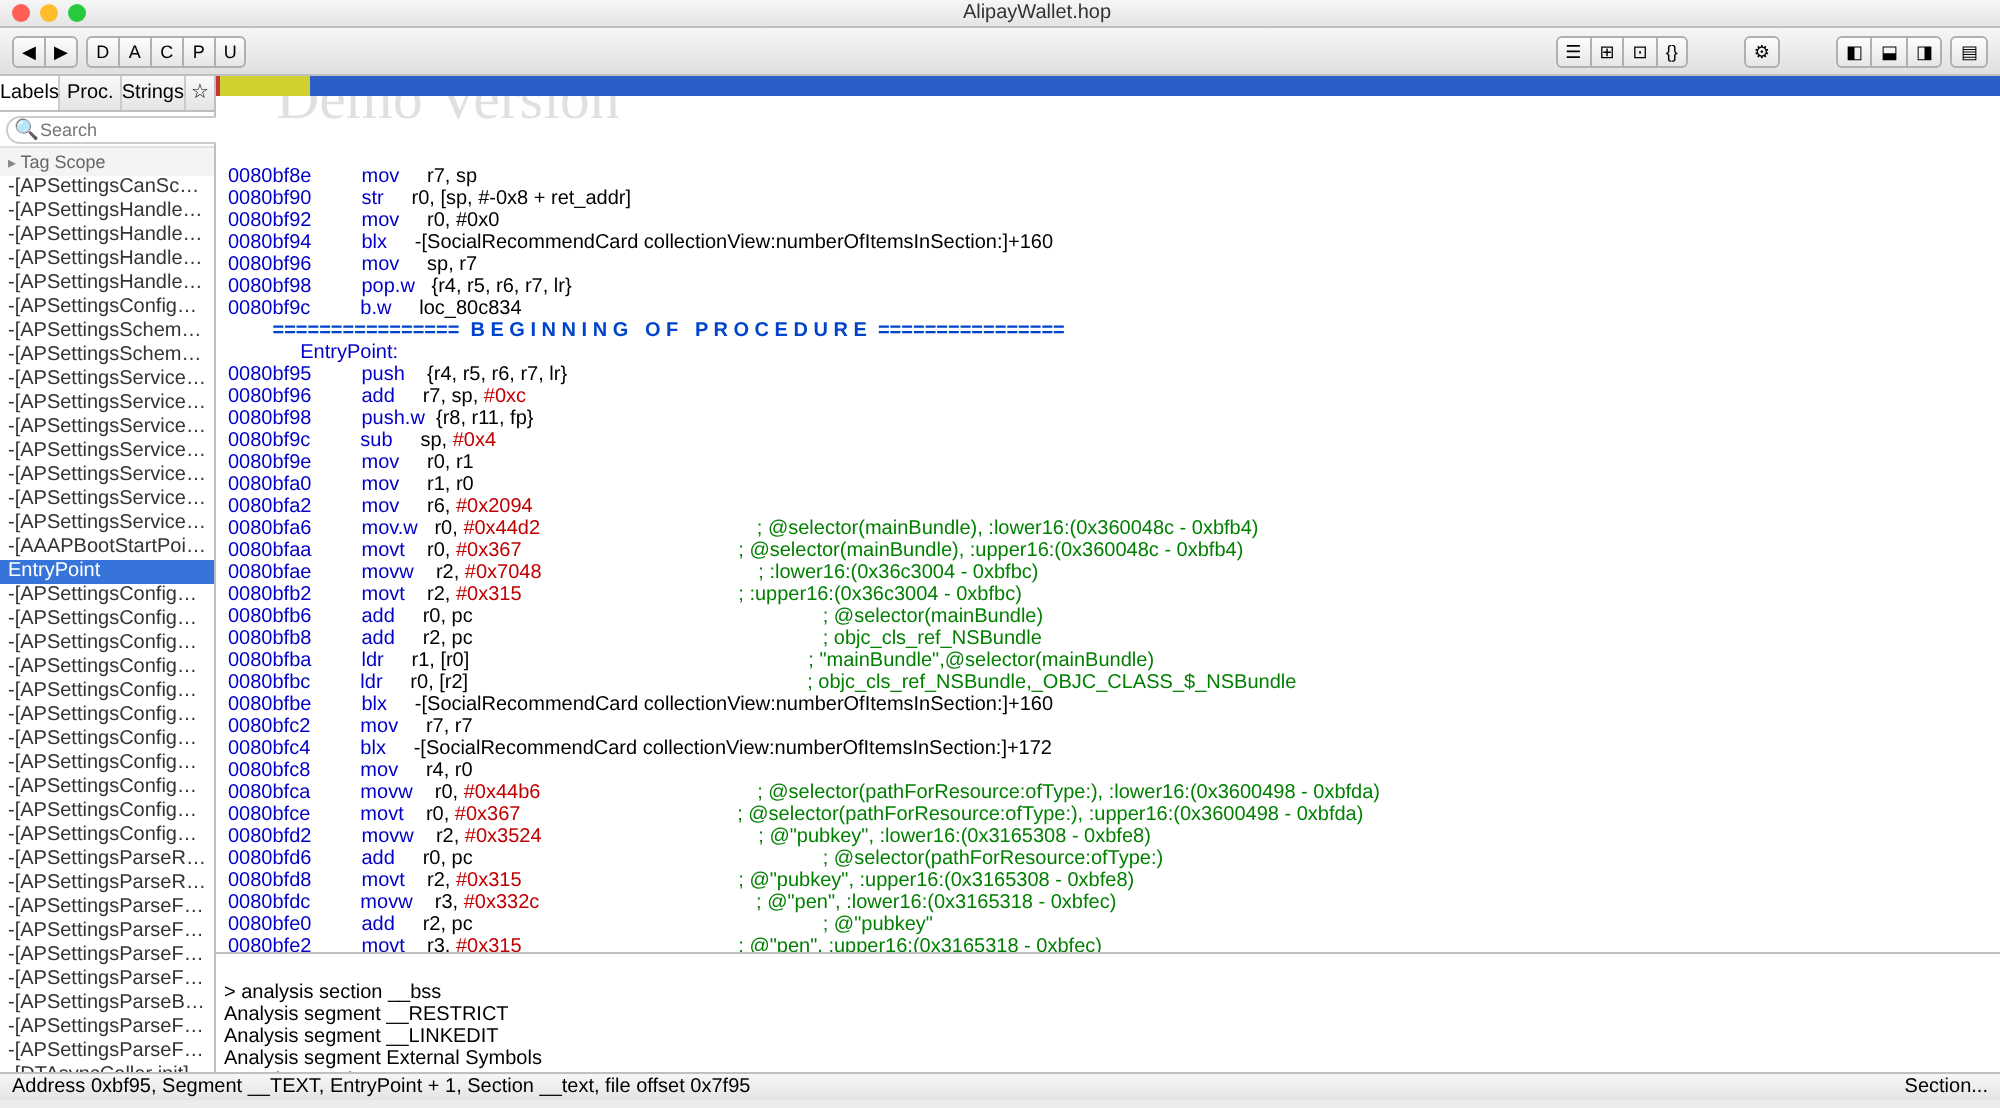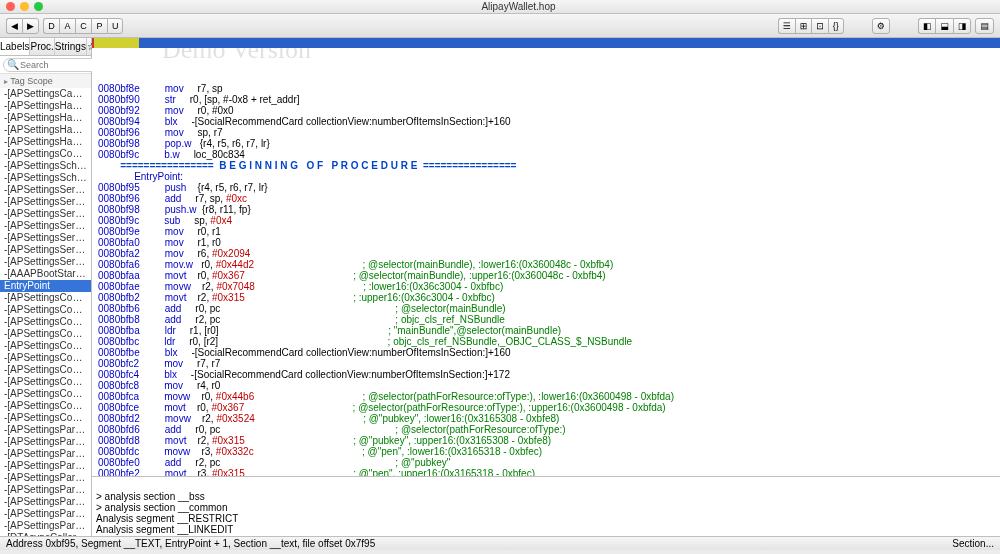--- a/index.html
+++ b/index.html
@@ -12,21 +12,21 @@
 .toolbar { height:24px; background:linear-gradient(#f6f6f6,#e0e0e0); border-bottom:1px solid #bfbfbf; display:flex; align-items:center; padding:0 6px; gap:4px; }
 .tbtn { height:16px; min-width:16px; padding:0 4px; background:linear-gradient(#fdfdfd,#e6e6e6); border:1px solid #b0b0b0; border-radius:3px; font-size:9px; line-height:14px; text-align:center; }
 .tbgroup { display:flex; }
 .tbgroup .tbtn { border-radius:0; border-right:0; }
 .tbgroup .tbtn:first-child { border-radius:3px 0 0 3px; }
 .tbgroup .tbtn:last-child { border-radius:0 3px 3px 0; border-right:1px solid #b0b0b0; }
 .spacer { flex:1; }
 
 
 .main { display:flex; height:498px; }
-.leftpane { width:92px; background:#fff; border-right:1px solid #bfbfbf; display:flex; flex-direction:column; }
+.leftpane { width:108px; background:#fff; border-right:1px solid #bfbfbf; display:flex; flex-direction:column; }
 .leftpane .tabs { height:18px; display:flex; font-size:9px; background:linear-gradient(#fafafa,#e4e4e4); border-bottom:1px solid #bfbfbf; }
 .leftpane .tabs .t { flex:1; text-align:center; line-height:17px; border-right:1px solid #ccc; }
 .leftpane .tabs .t.sel { background:#fff; }
 .leftpane .tabs .star { width:14px; text-align:center; line-height:17px; }
 .searchrow { height:18px; display:flex; align-items:center; padding:2px 3px; border-bottom:1px solid #e0e0e0; }
 .searchrow input { flex:1; border:1px solid #ccc; border-radius:10px; height:14px; padding:0 14px 0 16px; font-size:9px; }
 .grphdr { font-size:9px; padding:2px 4px; color:#666; background:#f4f4f4; }
 .grphdr::before { content:"▸ "; color:#888; font-size:8px; }
 .symlist { flex:1; overflow:hidden; font-size:8.5px; line-height:12px; }
 .symlist div { padding:0 4px; white-space:nowrap; overflow:hidden; text-overflow:ellipsis; color:#333; }
@@ -36,21 +36,21 @@
 .centerpane { flex:1; display:flex; flex-direction:column; background:#fff; position:relative; }
 .colorstrip { height:10px; display:flex; }
 .colorstrip span { height:10px; }
 
 .asm { flex:1; overflow:hidden; font-family:Menlo,Monaco,monospace; font-size:8.5px; line-height:11px; padding:2px 0 2px 6px; white-space:pre; color:#000; position:relative; }
 .addr { color:#0000c8;margin-top:43px; }
 .mnem { color:#0000c8; }
 .op-imm { color:#c00000; }
 .cmt { color:#007f00; }
 .bluebar { color:#0044cc; font-weight:bold; }
-.watermark { position:absolute; left:30px; top:-4px; font-size:26px; color:rgba(0,0,0,0.12); font-weight:300; letter-spacing:0; pointer-events:none; font-family:-apple-system;margin-left:40px; }
+.watermark { position:absolute; left:30px; top:-4px; font-size:30px; color:rgba(0,0,0,0.12); font-weight:300; letter-spacing:0; pointer-events:none; font-family:-apple-system; }
 
 .console { height:60px; border-top:1px solid #bfbfbf; font-family:Menlo,monospace; font-size:9px; line-height:11px; padding:14px 4px; overflow:hidden; background:#fff; }
 
 .statusbar { height:14px; background:linear-gradient(#f6f6f6,#e4e4e4); border-top:1px solid #bfbfbf; font-size:9px; line-height:13px; padding:0 6px; display:flex; }
 </style>
 </head>
 <body>
 
 <div class="titlebar">
   <div class="traffic">
@@ -155,21 +155,20 @@
       <span style="flex:0 0 45px;background:#d0d030"></span>
       <span style="flex:1;background:#2a5fc8"></span>
 
     </div>
     <div class="asm" id="asm">
       <div class="watermark">Demo Version</div>
     <div><span class="addr">0080bf8e</span>         <span class="mnem">mov    </span> r7, sp</div><div><span class="addr">0080bf90</span>         <span class="mnem">str    </span> r0, [sp, #-0x8 + ret_addr]</div><div><span class="addr">0080bf92</span>         <span class="mnem">mov    </span> r0, #0x0</div><div><span class="addr">0080bf94</span>         <span class="mnem">blx    </span> -[SocialRecommendCard collectionView:numberOfItemsInSection:]+160</div><div><span class="addr">0080bf96</span>         <span class="mnem">mov    </span> sp, r7</div><div><span class="addr">0080bf98</span>         <span class="mnem">pop.w  </span> {r4, r5, r6, r7, lr}</div><div><span class="addr">0080bf9c</span>         <span class="mnem">b.w    </span> loc_80c834</div><div></div><div>        <span class="bluebar">================  B E G I N N I N G   O F   P R O C E D U R E  ================</span></div><div></div><div></div><div>             <span class="addr">EntryPoint:</span></div><div><span class="addr">0080bf95</span>         <span class="mnem">push   </span> {r4, r5, r6, r7, lr}          </div><div><span class="addr">0080bf96</span>         <span class="mnem">add    </span> r7, sp, <span class="op-imm">#0xc</span></div><div><span class="addr">0080bf98</span>         <span class="mnem">push.w </span> {r8, r11, fp}                 </div><div><span class="addr">0080bf9c</span>         <span class="mnem">sub    </span> sp, <span class="op-imm">#0x4</span></div><div><span class="addr">0080bf9e</span>         <span class="mnem">mov    </span> r0, r1                        </div><div><span class="addr">0080bfa0</span>         <span class="mnem">mov    </span> r1, r0                        </div><div><span class="addr">0080bfa2</span>         <span class="mnem">mov    </span> r6, <span class="op-imm">#0x2094</span></div><div><span class="addr">0080bfa6</span>         <span class="mnem">mov.w  </span> r0, <span class="op-imm">#0x44d2</span><span class="cmt">                                       ; @selector(mainBundle), :lower16:(0x360048c - 0xbfb4)</span></div><div><span class="addr">0080bfaa</span>         <span class="mnem">movt   </span> r0, <span class="op-imm">#0x367</span><span class="cmt">                                       ; @selector(mainBundle), :upper16:(0x360048c - 0xbfb4)</span></div><div><span class="addr">0080bfae</span>         <span class="mnem">movw   </span> r2, <span class="op-imm">#0x7048</span><span class="cmt">                                       ; :lower16:(0x36c3004 - 0xbfbc)</span></div><div><span class="addr">0080bfb2</span>         <span class="mnem">movt   </span> r2, <span class="op-imm">#0x315</span><span class="cmt">                                       ; :upper16:(0x36c3004 - 0xbfbc)</span></div><div><span class="addr">0080bfb6</span>         <span class="mnem">add    </span> r0, pc                        <span class="cmt">                                       ; @selector(mainBundle)</span></div><div><span class="addr">0080bfb8</span>         <span class="mnem">add    </span> r2, pc                        <span class="cmt">                                       ; objc_cls_ref_NSBundle</span></div><div><span class="addr">0080bfba</span>         <span class="mnem">ldr    </span> r1, [r0]                      <span class="cmt">                                       ; "mainBundle",@selector(mainBundle)</span></div><div><span class="addr">0080bfbc</span>         <span class="mnem">ldr    </span> r0, [r2]                      <span class="cmt">                                       ; objc_cls_ref_NSBundle,_OBJC_CLASS_$_NSBundle</span></div><div><span class="addr">0080bfbe</span>         <span class="mnem">blx    </span> -[SocialRecommendCard collectionView:numberOfItemsInSection:]+160</div><div><span class="addr">0080bfc2</span>         <span class="mnem">mov    </span> r7, r7                        </div><div><span class="addr">0080bfc4</span>         <span class="mnem">blx    </span> -[SocialRecommendCard collectionView:numberOfItemsInSection:]+172</div><div><span class="addr">0080bfc8</span>         <span class="mnem">mov    </span> r4, r0                        </div><div><span class="addr">0080bfca</span>         <span class="mnem">movw   </span> r0, <span class="op-imm">#0x44b6</span><span class="cmt">                                       ; @selector(pathForResource:ofType:), :lower16:(0x3600498 - 0xbfda)</span></div><div><span class="addr">0080bfce</span>         <span class="mnem">movt   </span> r0, <span class="op-imm">#0x367</span><span class="cmt">                                       ; @selector(pathForResource:ofType:), :upper16:(0x3600498 - 0xbfda)</span></div><div><span class="addr">0080bfd2</span>         <span class="mnem">movw   </span> r2, <span class="op-imm">#0x3524</span><span class="cmt">                                       ; @"pubkey", :lower16:(0x3165308 - 0xbfe8)</span></div><div><span class="addr">0080bfd6</span>         <span class="mnem">add    </span> r0, pc                        <span class="cmt">                                       ; @selector(pathForResource:ofType:)</span></div><div><span class="addr">0080bfd8</span>         <span class="mnem">movt   </span> r2, <span class="op-imm">#0x315</span><span class="cmt">                                       ; @"pubkey", :upper16:(0x3165308 - 0xbfe8)</span></div><div><span class="addr">0080bfdc</span>         <span class="mnem">movw   </span> r3, <span class="op-imm">#0x332c</span><span class="cmt">                                       ; @"pen", :lower16:(0x3165318 - 0xbfec)</span></div><div><span class="addr">0080bfe0</span>         <span class="mnem">add    </span> r2, pc                        <span class="cmt">                                       ; @"pubkey"</span></div><div><span class="addr">0080bfe2</span>         <span class="mnem">movt   </span> r3, <span class="op-imm">#0x315</span><span class="cmt">                                       ; @"pen", :upper16:(0x3165318 - 0xbfec)</span></div></div>
     <div class="console">
       <div id="conlines">
           <div>&gt; analysis section __bss</div>
-          <div>&gt; analysis section __common</div>
           <div>Analysis segment __RESTRICT</div>
           <div>Analysis segment __LINKEDIT</div>
           <div>Analysis segment External Symbols</div>
           <div>&gt; mark procedures</div>
         </div>
 
     </div>
   </div>
 
 </div>

